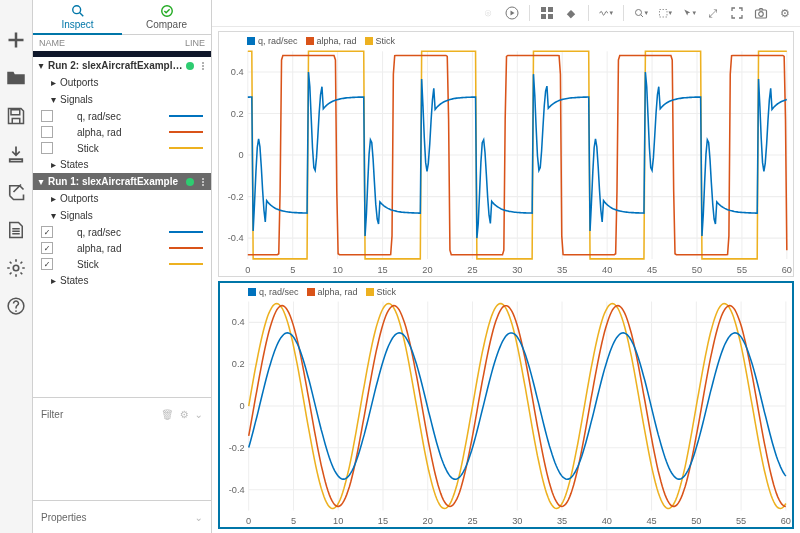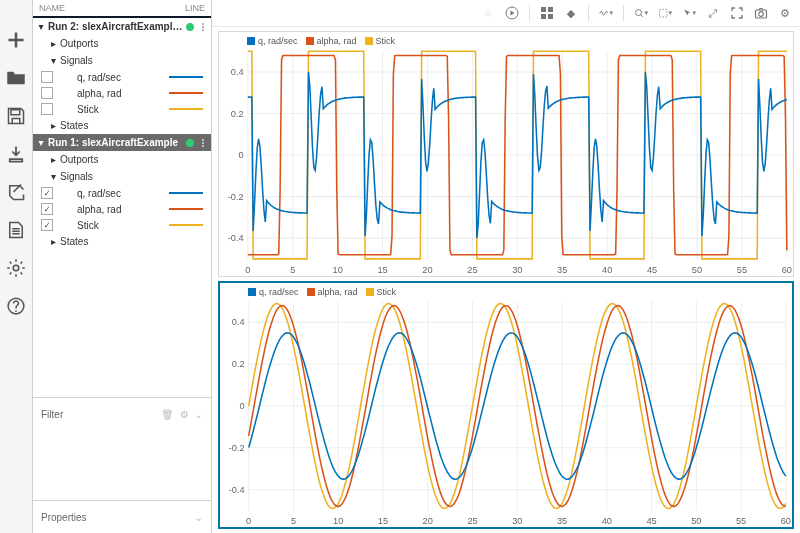--- a/index.html
+++ b/index.html
@@ -7,21 +7,21 @@
 .icon-rail{width:32px;background:#f5f5f5;border-right:1px solid #d0d0d0;display:flex;flex-direction:column;align-items:center;padding-top:30px;gap:18px}
 .icon-rail .ic{width:20px;height:20px;color:#555;display:flex;align-items:center;justify-content:center}
 .left-panel{width:178px;border-right:1px solid #d0d0d0;display:flex;flex-direction:column;min-height:0}
 .tabs{display:flex;height:34px;border-bottom:1px solid #d0d0d0}
 .tab{flex:1;display:flex;flex-direction:column;align-items:center;justify-content:center;gap:1px;font-size:10px;color:#555;cursor:pointer;position:relative}
 .tab.active{color:#0076a8}
 .tab.active::after{content:"";position:absolute;bottom:-1px;left:0;right:0;height:2px;background:#0076a8}
 .tab .ticon{width:14px;height:14px}
 .filter{border-bottom:1px solid #d0d0d0}
 .filter input{width:100%;border:none;outline:none;padding:4px 6px;font-size:10px;color:#888;box-sizing:border-box}
-.hdr{display:flex;font-size:9px;color:#888;border-bottom:2px solid #0f172a;padding:3px 6px}
+.hdr{display:flex;font-size:9px;color:#888;border-bottom:6px solid #0f172a;padding:3px 6px}
 .hdr .c1{flex:1}
 .hdr .c2{width:40px;text-align:right}
 .tree{flex:1;overflow-y:auto;overflow-x:hidden}
 .run{display:flex;align-items:center;padding:3px 4px;font-size:10px;gap:3px;white-space:nowrap}
 .run.dark{background:#6a6a6a;color:#fff}
 .run .arrow{width:8px;display:inline-block;text-align:center}
 .run .dot{width:8px;height:8px;border-radius:50%;margin-left:auto;margin-right:2px}
 .run .menu{width:8px;display:flex;flex-direction:column;align-items:center;gap:1px}
 .run .menu span{width:2px;height:2px;background:#999;border-radius:50%}
 .run.dark .menu span{background:#ddd}
@@ -93,20 +93,36 @@
     <div class="ic">
         <svg viewBox="0 0 16 16">
           <circle cx="8" cy="8" r="6.3" fill="none" stroke="currentColor" stroke-width="1.2"></circle>
           <path d="M6 6c0-1 1-2 2-2s2 1 2 2-1 1.3-1.5 2S8 9.5 8 10" fill="none" stroke="currentColor" stroke-width="1.2"></path>
           <circle cx="8" cy="12" r="0.7" fill="currentColor"></circle>
         </svg>
       </div>
   </div>
 
   <div class="left-panel">
+    <div class="tabs">
+      <div class="tab active">
+        <svg class="ticon" viewBox="0 0 16 16">
+            <circle cx="6.5" cy="6.5" r="4.5" fill="none" stroke="#0076a8" stroke-width="1.6"></circle>
+            <path d="M10 10l4 4" stroke="#0076a8" stroke-width="1.6"></path>
+          </svg>
+        <span>Inspect</span>
+      </div>
+      <div class="tab">
+        <svg class="ticon" viewBox="0 0 16 16">
+            <circle cx="8" cy="8" r="6" fill="none" stroke="#2a2" stroke-width="1.6"></circle>
+            <path d="M5 8l2 2 4-4" fill="none" stroke="#2a2" stroke-width="1.6"></path>
+          </svg>
+        <span>Compare</span>
+      </div>
+    </div>
     <div class="hdr">
       <span class="c1">NAME</span>
         <span class="c2">LINE</span>
     </div>
     <div class="tree" id="tree">
         <div class="run">
           <span class="arrow">▾</span>
           <b style="overflow:hidden;text-overflow:ellipsis;flex:1">Run 2: slexAircraftExample[Current]</b>
           <span class="dot" style="background:#2ecc71"></span>
           <span class="menu">

